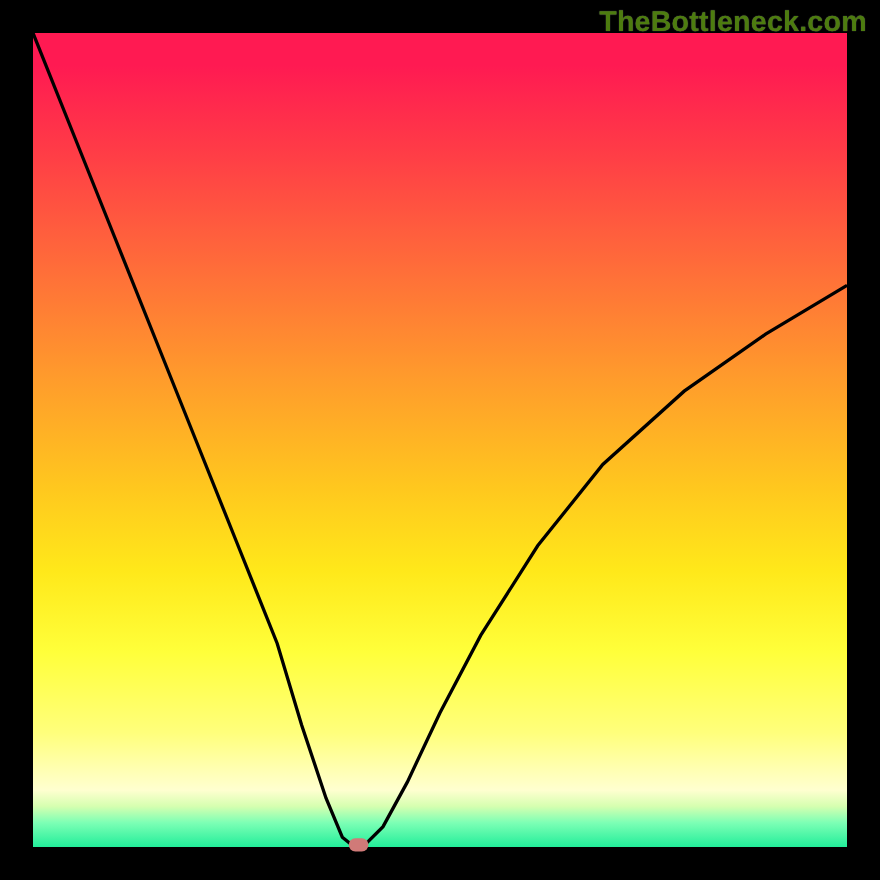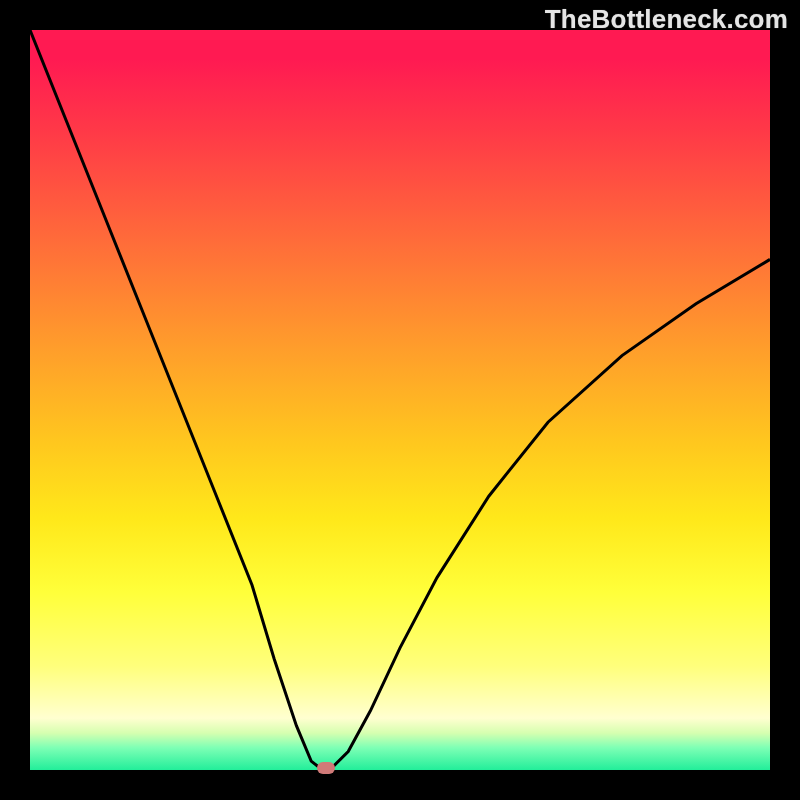--- a/index.html
+++ b/index.html
@@ -17,21 +17,21 @@
       #ffff7c 86%,
       #ffffd0 93%,
       #d6ffb0 95%,
       #7dffb5 97%,
       #22ee9a 100%);
   }
   .curve{position:absolute;left:30px;top:30px;width:740px;height:740px;pointer-events:none}
   .curve path{stroke:#000;stroke-width:3;fill:none}
   .marker{position:absolute;width:18px;height:12px;border-radius:6px;
     background:#d07a78;left:312px;top:760px}
-  .watermark{position:absolute;top:4px;right:12px;color:#e5e5e5;
+  .watermark{position:absolute;top:4px;right:12px;color:#4d7c0f;
     font:600 26px Arial,Helvetica,sans-serif;letter-spacing:0.2px;
     text-shadow:0 0 1px rgba(255,255,255,0.4)}
 </style>
 </head>
 <body>
 
 <div class="frame">
   <div class="plot"></div>
   <svg class="curve" viewBox="0 0 740 740" preserveAspectRatio="none">
     <path d="M0.0 0.0 L37.0 92.5 L74.0 185.0 L111.0 277.5 L148.0 370.0 L185.0 462.5 L222.0 555.0 L244.2 629.0 L266.4 695.6 L281.2 731.1 L288.6 737.0 L296.0 740.0 L303.4 736.3 L318.2 721.5 L340.4 680.8 L370.0 617.9 L407.0 547.6 L458.8 466.2 L518.0 392.2 L592.0 325.6 L666.0 273.8 L740.0 229.4 "></path>

